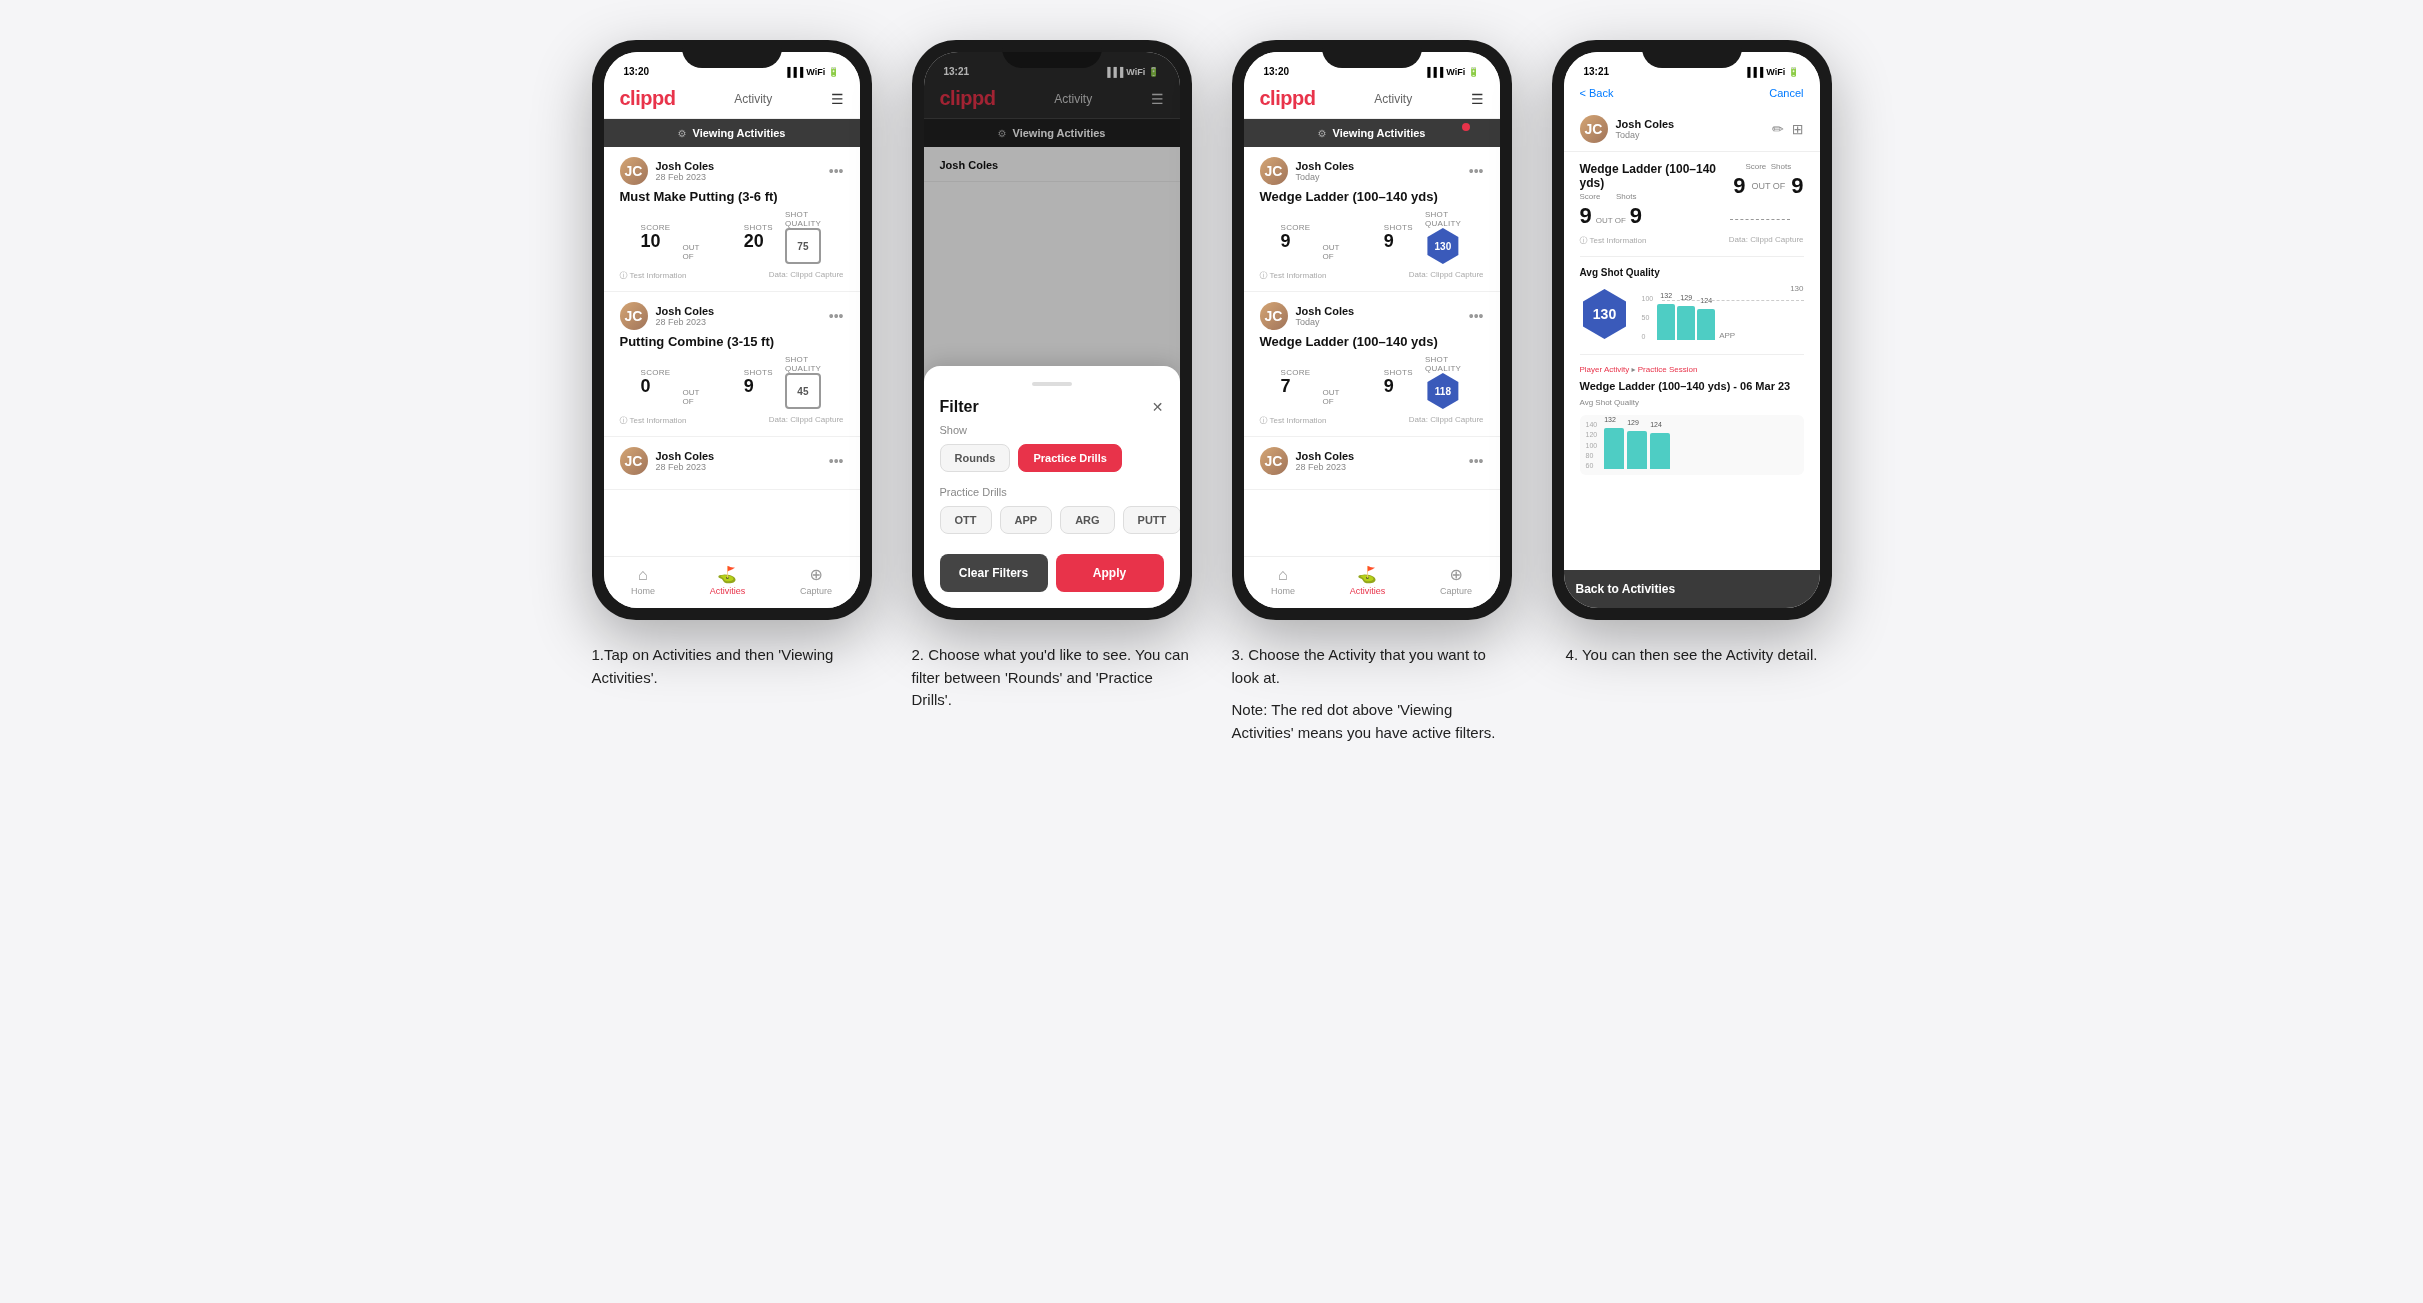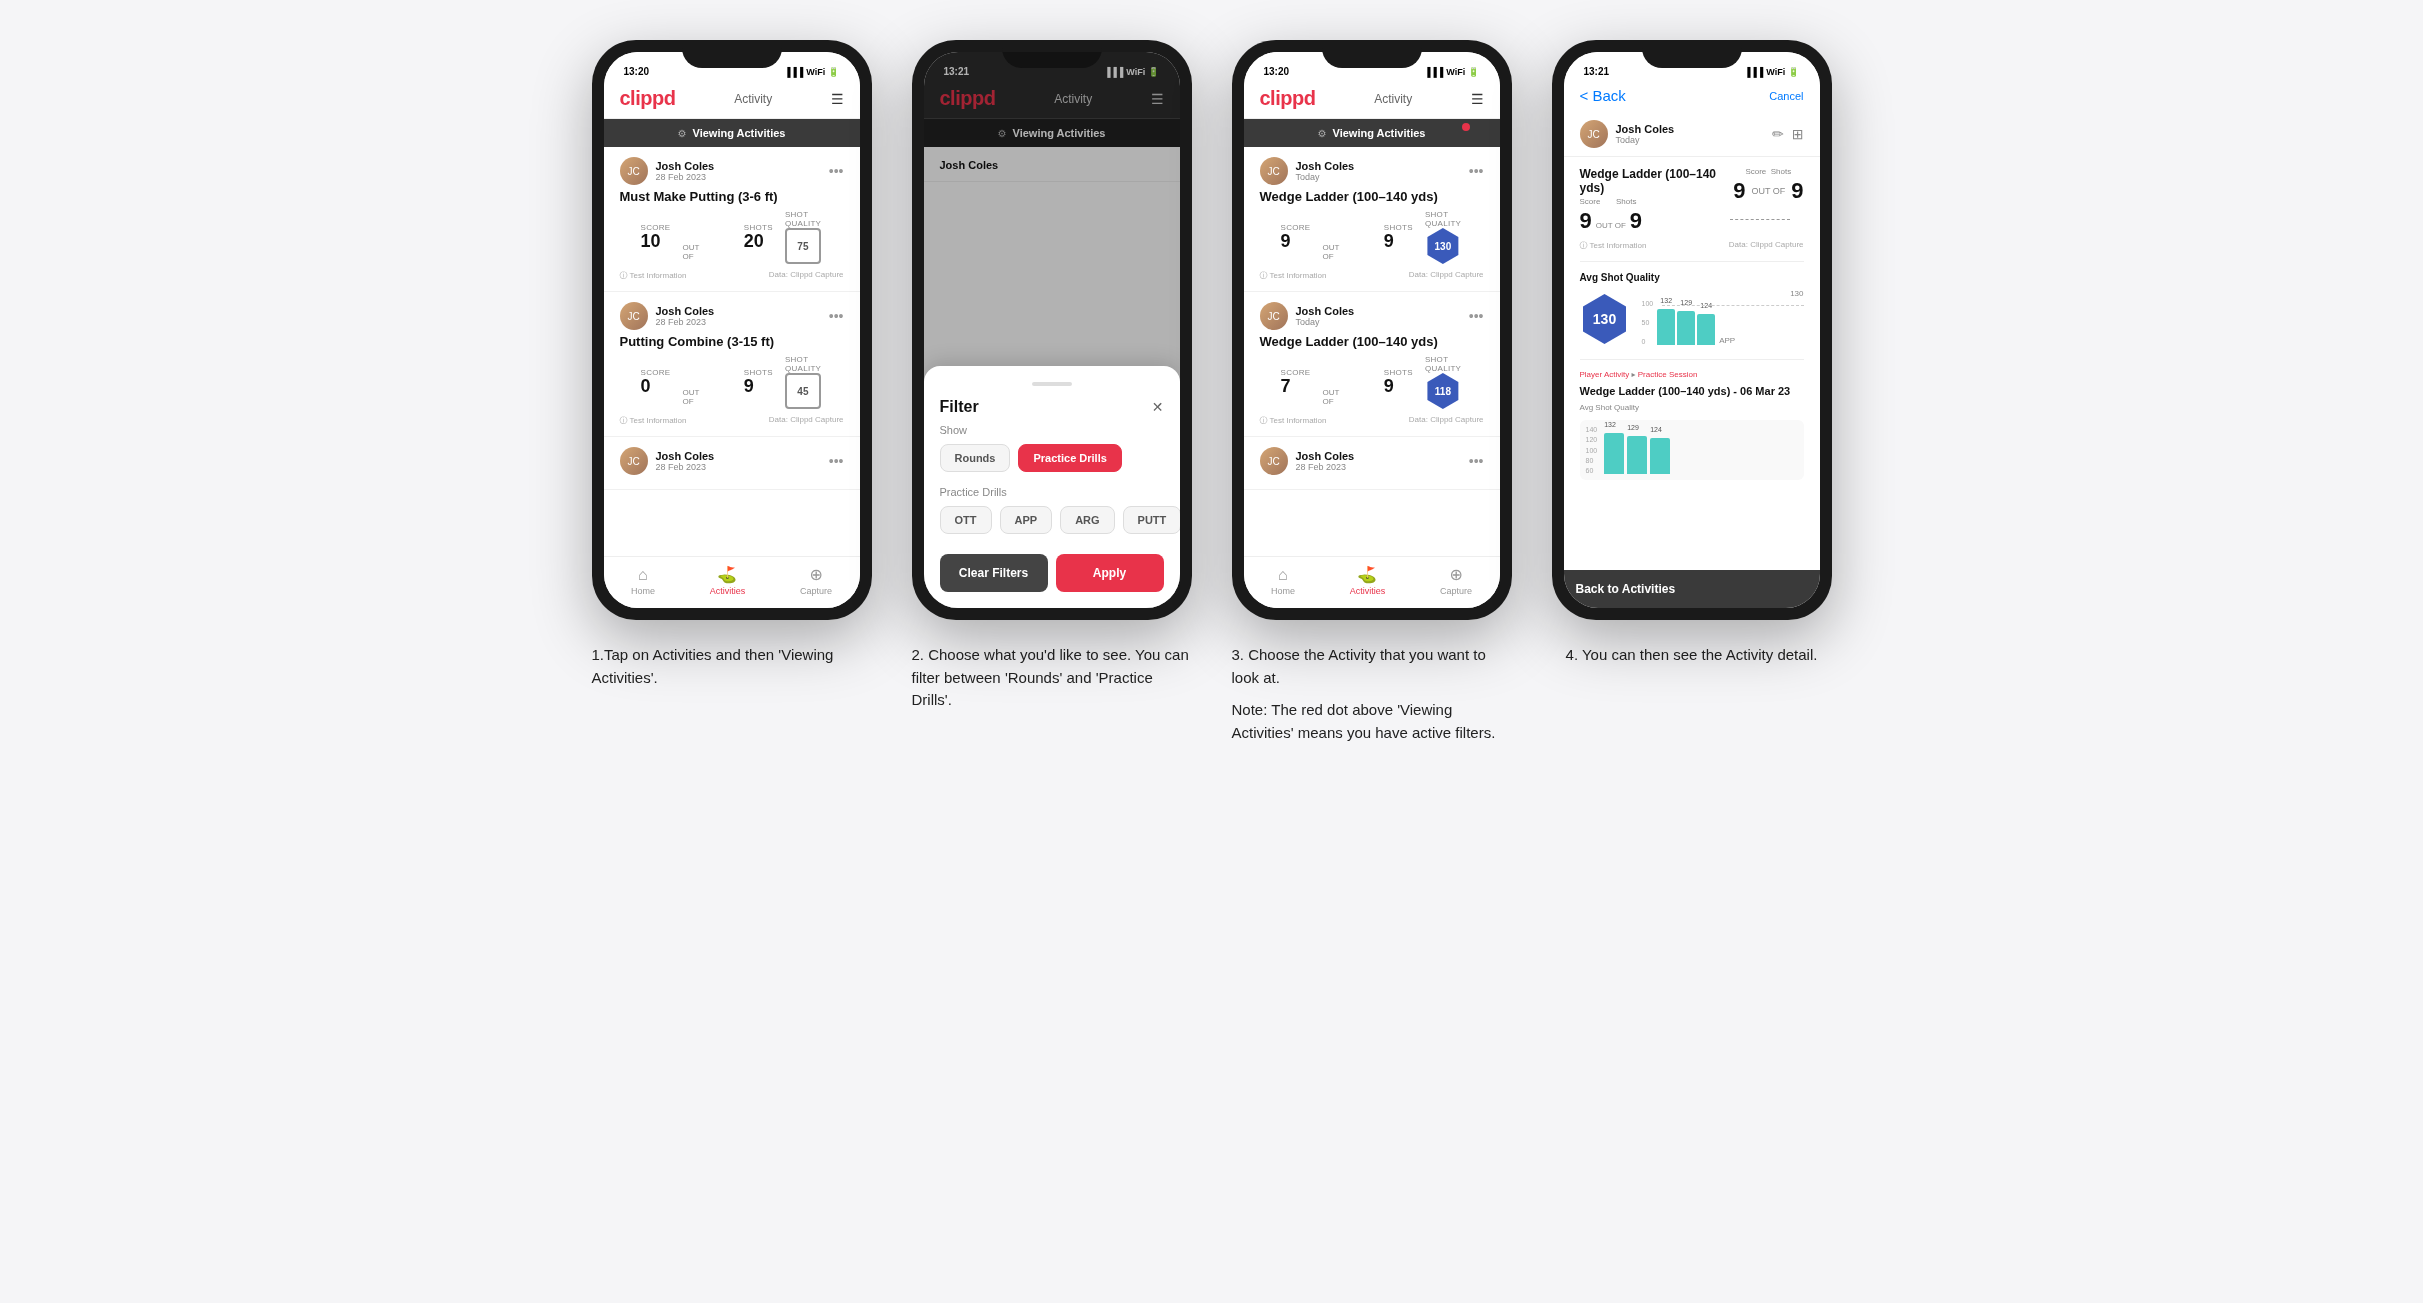--- a/index.html
+++ b/index.html
@@ -158,23 +158,23 @@
       gap: 8px;
     }
     .avatar {
       width: 28px;
       height: 28px;
       border-radius: 50%;
       background: #0f766e;
       display: flex;
       align-items: center;
       justify-content: center;
-      font-size: 10px;
+      font-size: 14px;
       color: #fff;
-      font-weight: 400;
+      font-weight: 700;
       overflow: hidden;
     }
     .avatar-inner {
       width: 100%;
       height: 100%;
       background: linear-gradient(135deg, #d4a574, #a0745a);
       display: flex;
       align-items: center;
       justify-content: center;
     }
@@ -389,21 +389,21 @@
     }
     
     .detail-header {
       display: flex;
       justify-content: space-between;
       align-items: center;
       padding: 6px 16px 8px;
       background: #fff;
     }
     .back-btn {
-      font-size: 15px;
+      font-size: 11px;
       color: #007aff;
       display: flex;
       align-items: center;
       gap: 3px;
     }
     .cancel-btn {
       font-size: 11px;
       color: #007aff;
     }
     .detail-user-row {

